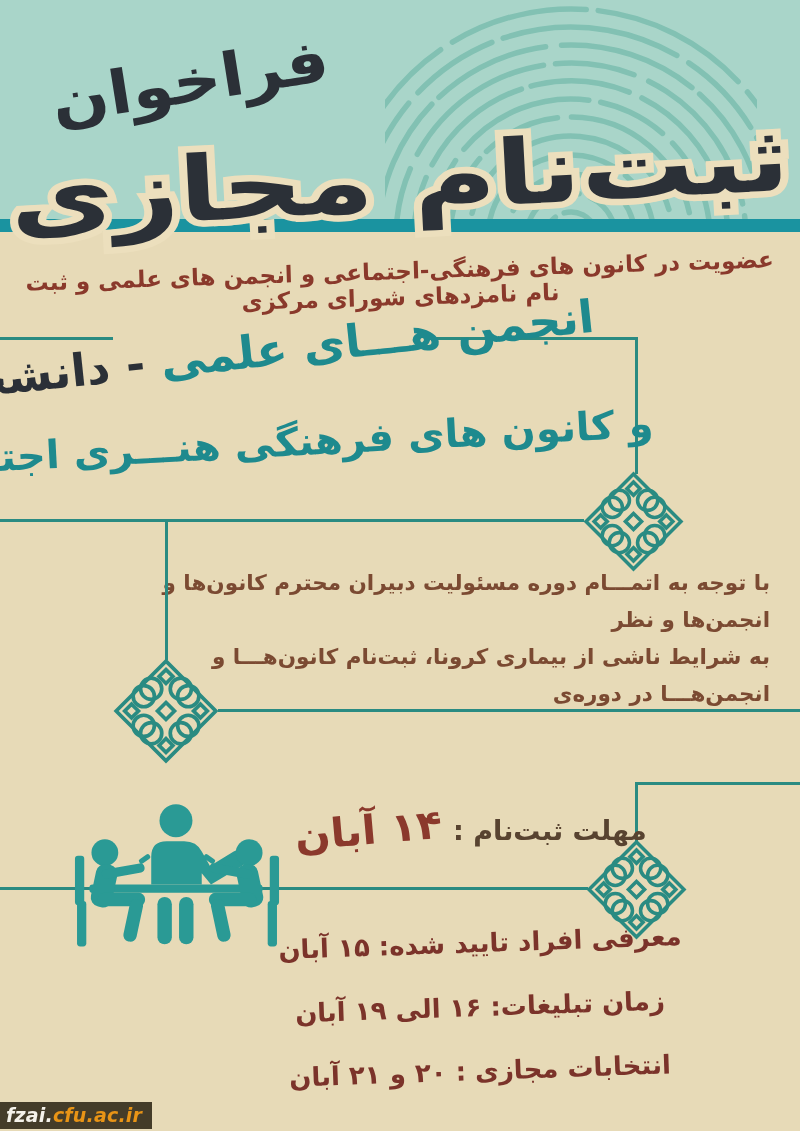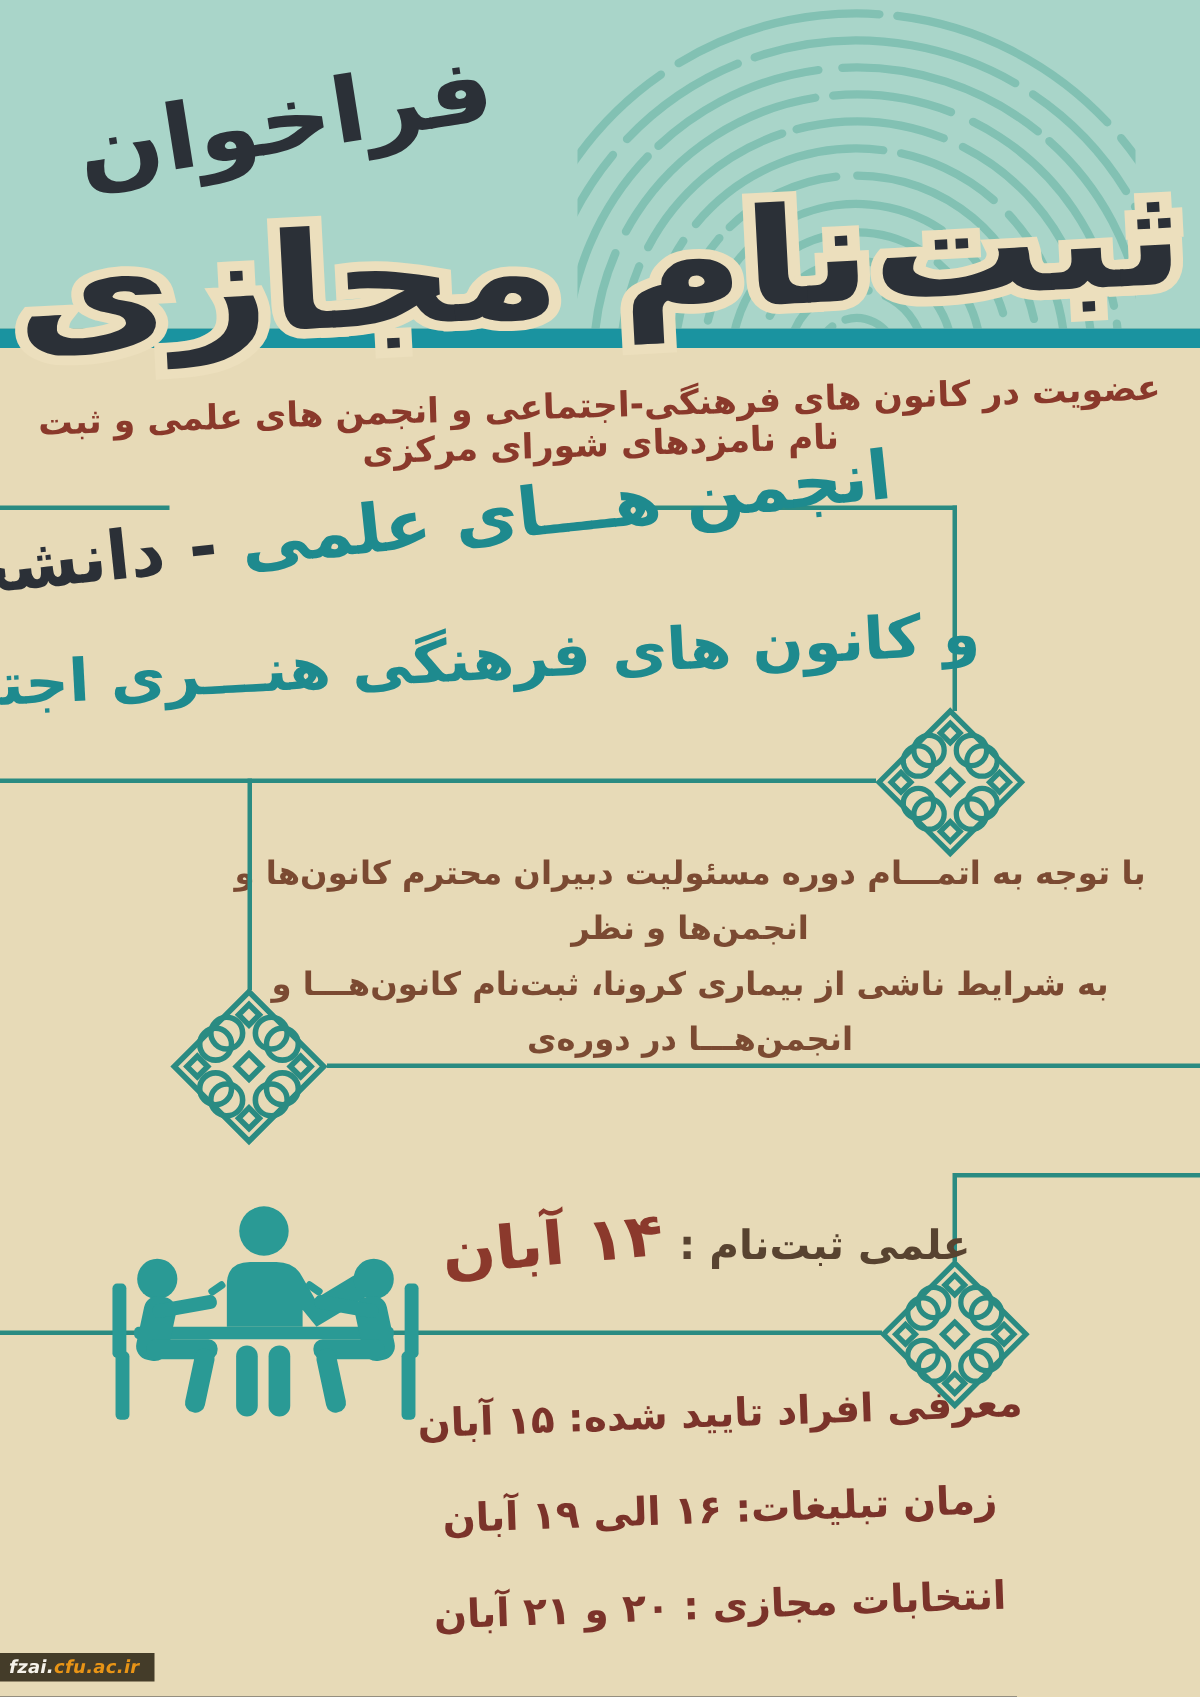--- a/index.html
+++ b/index.html
@@ -47,21 +47,21 @@
   .clubs{
     position:absolute;left:75px;top:416px;width:570px;text-align:center;direction:rtl;
     font-size:39px;font-weight:bold;color:#1e8a8e;white-space:nowrap;
     transform:rotate(-3deg) scaleX(1.03);z-index:2;
   }
   
   .tl{position:absolute;background:#2a8b82;z-index:1;}
   .orn{position:absolute;color:#2a8b82;z-index:1;}
   
   .paragraph{
-    position:absolute;left:150px;top:564px;width:620px;direction:rtl;text-align:center;
+    position:absolute;left:150px;top:564px;width:620px;direction:rtl;
     font-size:21.5px;font-weight:bold;color:#7b4a32;line-height:37px;
   }
   
   .deadline{
     position:absolute;left:300px;top:794px;width:345px;height:72px;direction:rtl;
     display:flex;align-items:center;justify-content:center;gap:14px;z-index:2;
   }
   .deadline .lbl{font-size:27px;font-weight:bold;color:#584330;white-space:nowrap;}
   .deadline .val{
     font-size:40px;font-weight:bold;color:#8b392c;white-space:nowrap;
@@ -74,21 +74,21 @@
     position:absolute;left:250px;width:460px;text-align:center;direction:rtl;
     font-size:26px;font-weight:bold;color:#7b332a;white-space:nowrap;
     transform:rotate(-2deg);z-index:2;
   }
   #sched-0{top:928px;}
   #sched-1{top:992px;}
   #sched-2{top:1056px;}
   
   .watermark{
     position:absolute;left:0;top:1102px;padding:2px 10px 3px 6px;
-    background:rgba(45,38,22,.88);font-size:12px;font-weight:bold;font-style:italic;
+    background:rgba(45,38,22,.88);font-size:19px;font-weight:bold;font-style:italic;
     letter-spacing:.2px;z-index:5;
   }
   .watermark .w1{color:#f5f2ea;}
   .watermark .w2{color:#e89416;}
 </style>
 </head>
 <body>
 
 <div id="poster">
 
@@ -166,21 +166,21 @@
       <use href="#orn-sym"></use>
     </svg>
   <div class="tl" style="left:0;top:887px;width:588px;height:3px;"></div>
 
   <div class="paragraph">
     <span>با توجه به اتمـــام دوره مسئولیت دبیران محترم کانون‌ها و انجمن‌ها و نظر</span><br>
     <span>به شرایط ناشی از بیماری کرونا، ثبت‌نام کانون‌هـــا و انجمن‌هـــا در دوره‌ی</span><br>
   </div>
 
   <div class="deadline">
-    <span class="lbl">علمی ثبت‌نام :</span>
+    <span class="lbl">مهلت ثبت‌نام :</span>
     <span class="val">۱۴ آبان</span>
   </div>
 
   <svg id="meeting" viewBox="0 0 250 163">
     <g fill="#2a9a95">
 
       <circle cx="124" cy="22" r="16"></circle>
       <path d="M100,84 L100,57 Q100,42 115,42 L132,42 Q144,42 149,52 L157,66 L180,52 Q188,47 192,54 Q196,61 188,66 L158,84 L149,73 L149,84 Z"></path>
 
       <rect x="40" y="84" width="168" height="8" rx="3"></rect>

